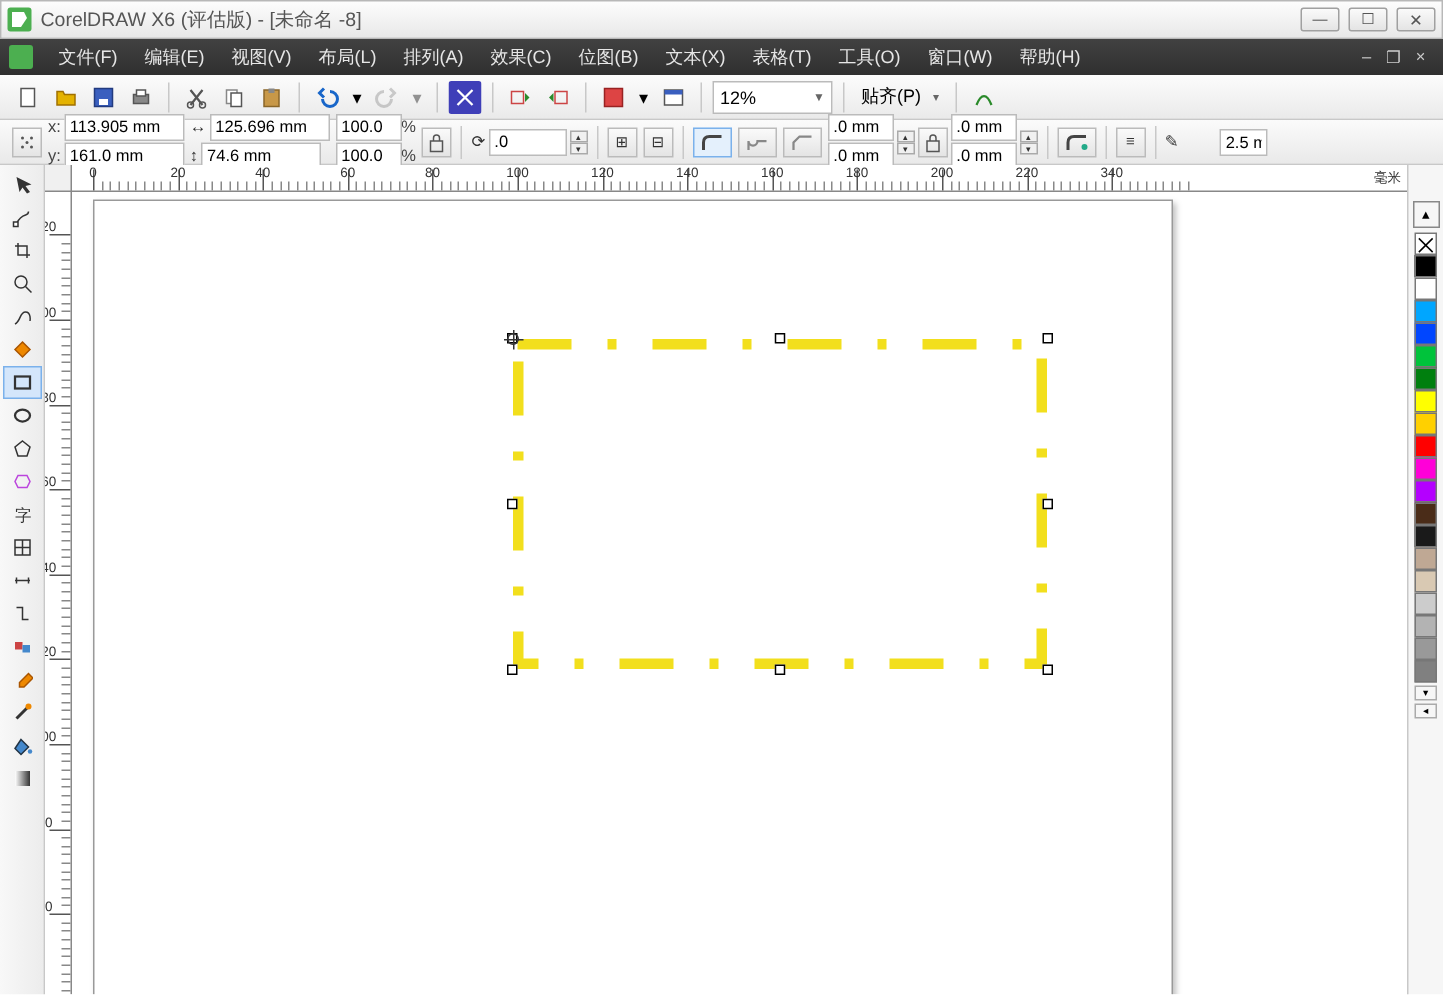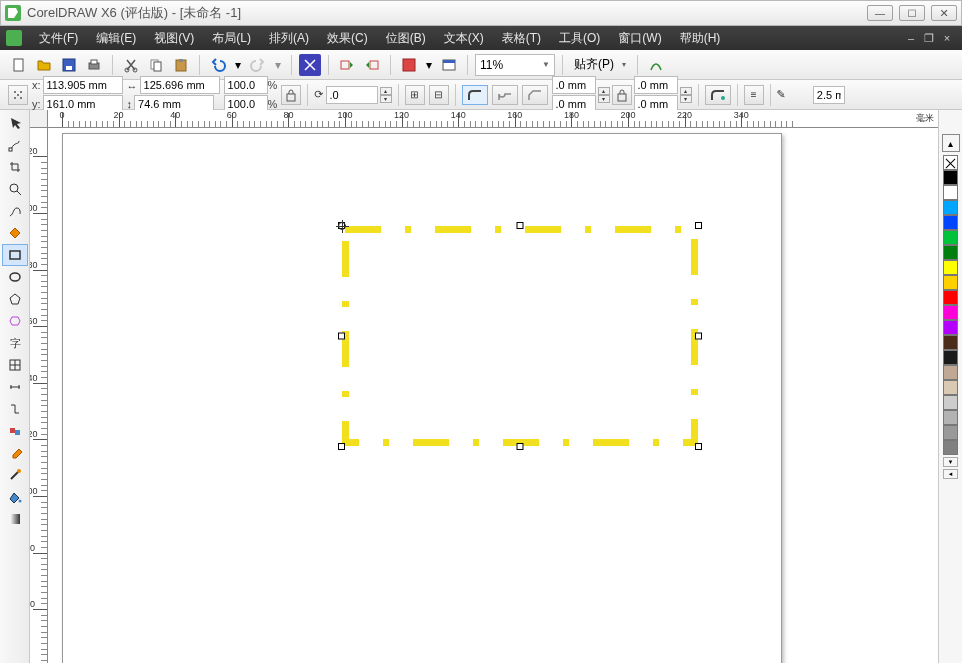--- a/index.html
+++ b/index.html
@@ -77,21 +77,21 @@
 
 svg.icon { width:16px; height:16px; }
 .small-spin { display:flex; flex-direction:column; }
 .small-spin div{width:12px;height:8px;border:1px solid #aaa;font-size:6px;display:flex;align-items:center;justify-content:center;background:#f0f0f0;}
 </style>
 </head>
 <body>
 
 <div class="titlebar">
   <div class="app-icon"></div>
-  <div class="title-text">CorelDRAW X6 (评估版) - [未命名 -1]</div>
+  <div class="title-text">CorelDRAW X6 (评估版) - [未命名 -8]</div>
   <div class="win-controls">
     <div class="win-btn">—</div>
     <div class="win-btn">☐</div>
     <div class="win-btn close-btn">✕</div>
   </div>
 </div>
 
 <div class="menubar">
   <div class="app-icon2"></div>
   <div class="menu-item">文件(F)</div>
@@ -197,21 +197,21 @@
     </div>
   <div class="tb-btn" style="width:12px">▾</div>
   <div class="tb-btn">
       <svg class="icon" viewBox="0 0 16 16">
         <rect x="2" y="3" width="12" height="10" fill="#fff" stroke="#555"></rect>
         <rect x="2" y="3" width="12" height="3" fill="#3a5fbf"></rect>
       </svg>
     </div>
   <div class="tb-sep"></div>
   <div class="tb-drop zoom-box">
-      <span>11%</span>
+      <span>12%</span>
       <span style="flex:1"></span>
       <span class="arrow">▼</span>
     </div>
   <div class="tb-sep"></div>
   <div class="tb-drop" style="border:none;background:transparent">
       <span>贴齐(P)</span>
       <span class="arrow" style="margin-left:4px">▾</span>
     </div>
   <div class="tb-sep"></div>
   <div class="tb-btn">

